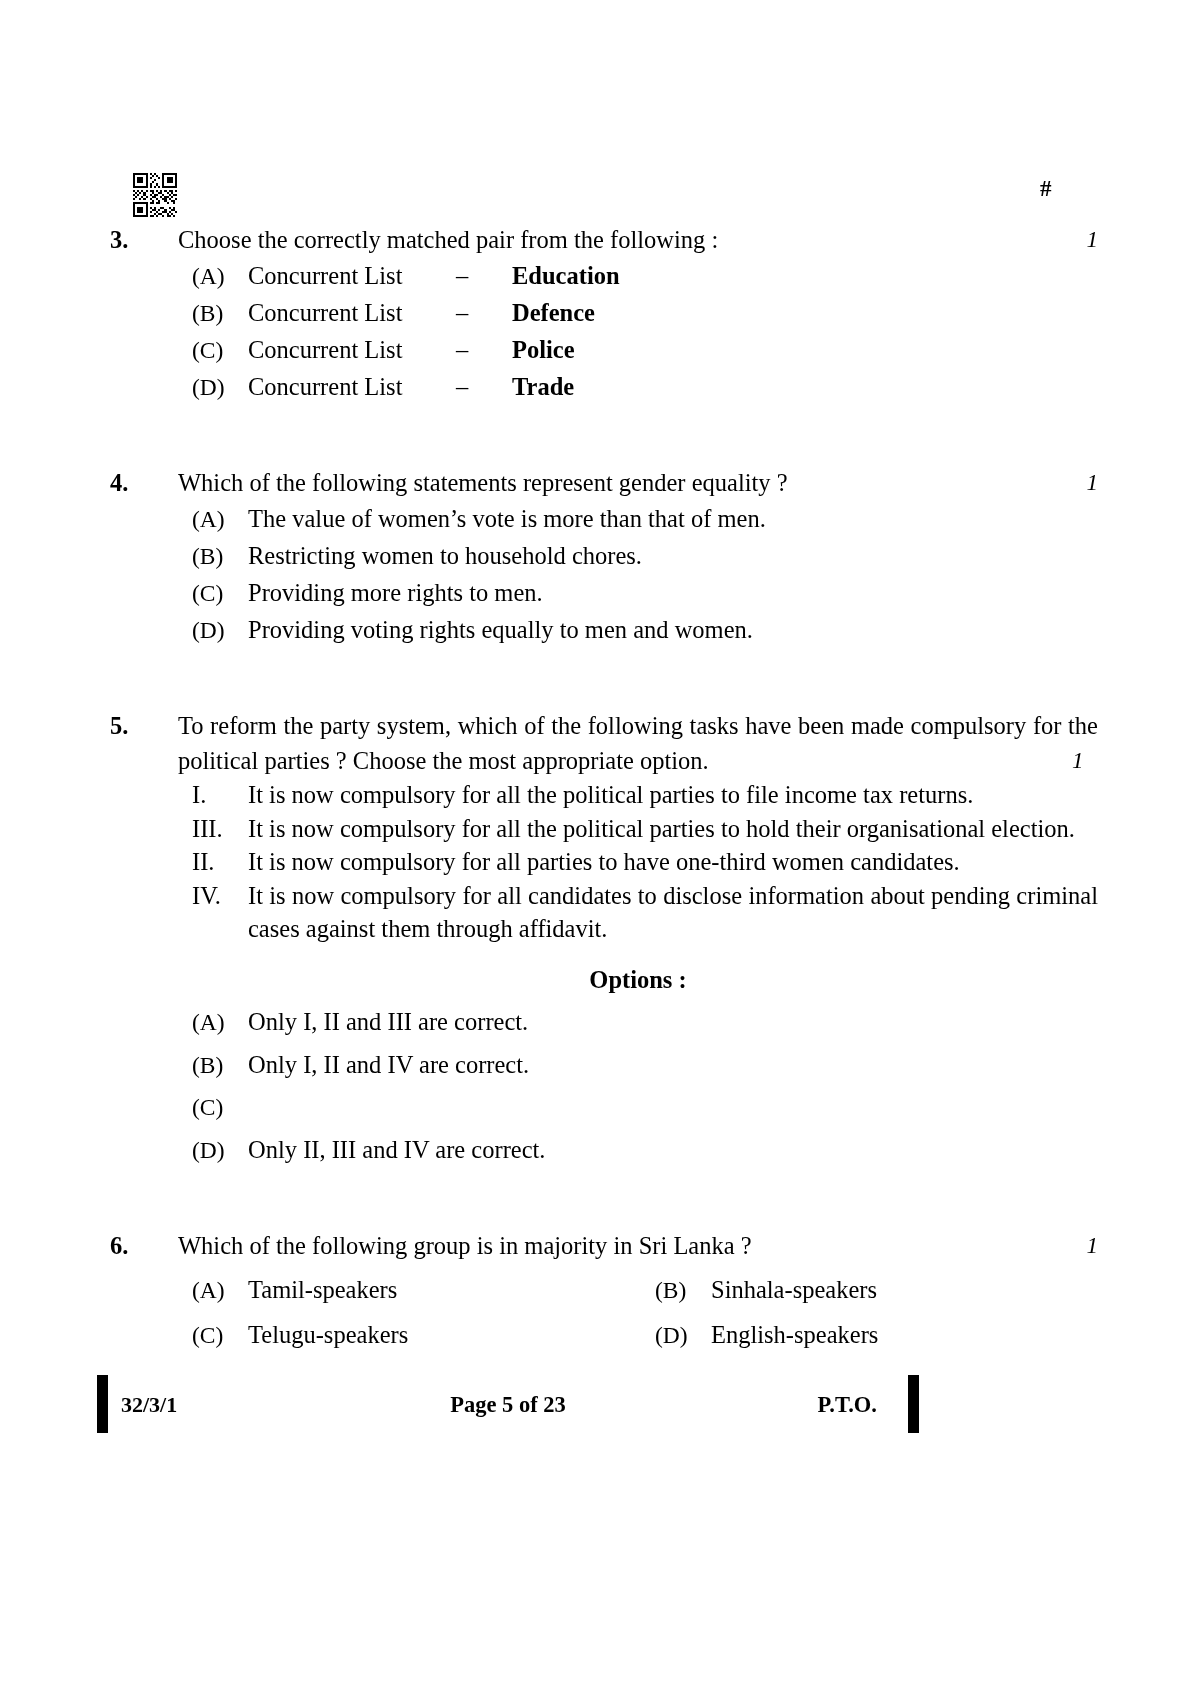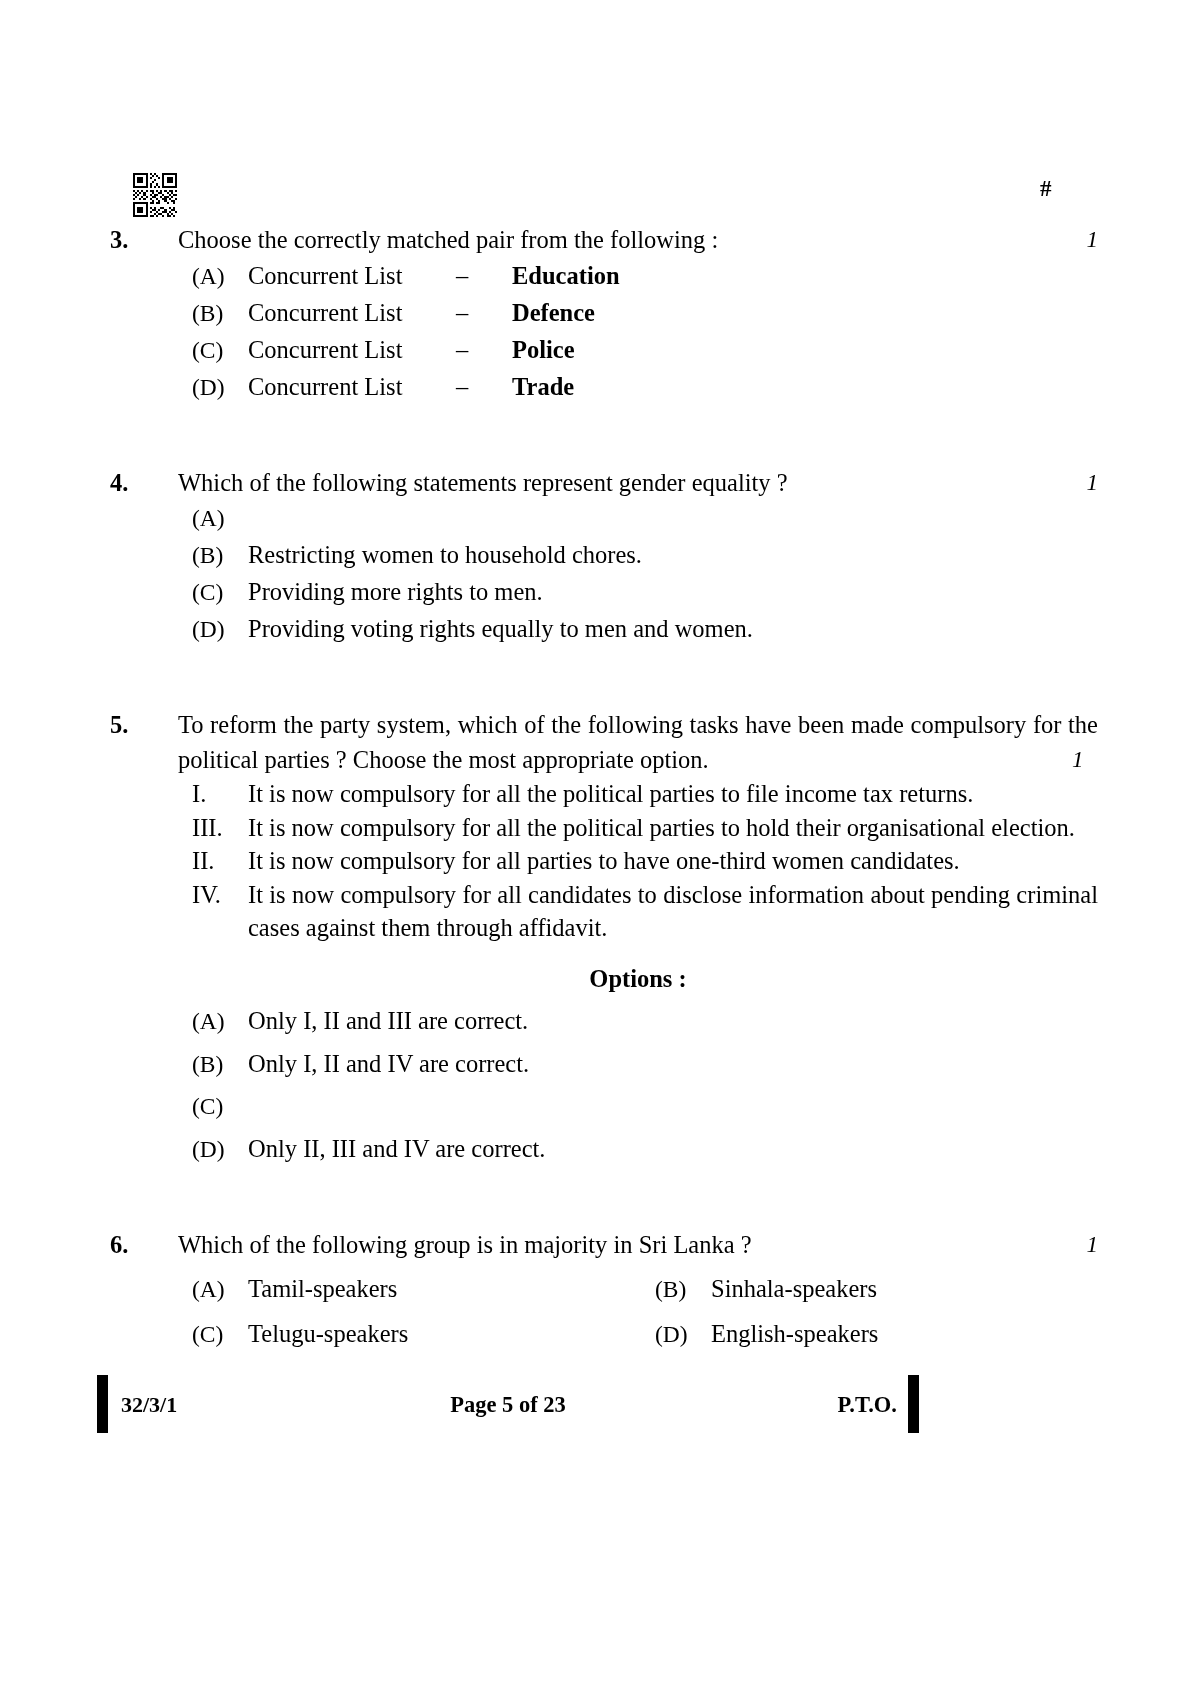--- a/index.html
+++ b/index.html
@@ -220,21 +220,21 @@
   .footer-page {
     position: absolute;
     left: 0;
     right: 0;
     text-align: center;
     font-weight: bold;
     font-size: 22.5px;
   }
   .footer-pto {
     position: absolute;
-    right: 22px;
+    right: 42px;
     font-weight: bold;
     font-size: 22.5px;
   }
 </style>
 </head>
 <body>
 
 <div class="page">
 
   <div class="header-strip">
@@ -404,20 +404,21 @@
     <div class="question">
       <div class="q-num">4.</div>
       <div class="q-body">
         <p class="q-stem">
           <span>Which of the following statements represent gender equality ?</span>
           <span class="marks">1</span>
         </p>
         <ul class="opt-list">
           <li class="opt-row">
             <span class="opt-letter">(A)</span>
+            <span class="opt-text">The value of women’s vote is more than that of men.</span>
           </li>
           <li class="opt-row">
             <span class="opt-letter">(B)</span>
             <span class="opt-text">Restricting women to household chores.</span>
           </li>
           <li class="opt-row">
             <span class="opt-letter">(C)</span>
             <span class="opt-text">Providing more rights to men.</span>
           </li>
           <li class="opt-row">

